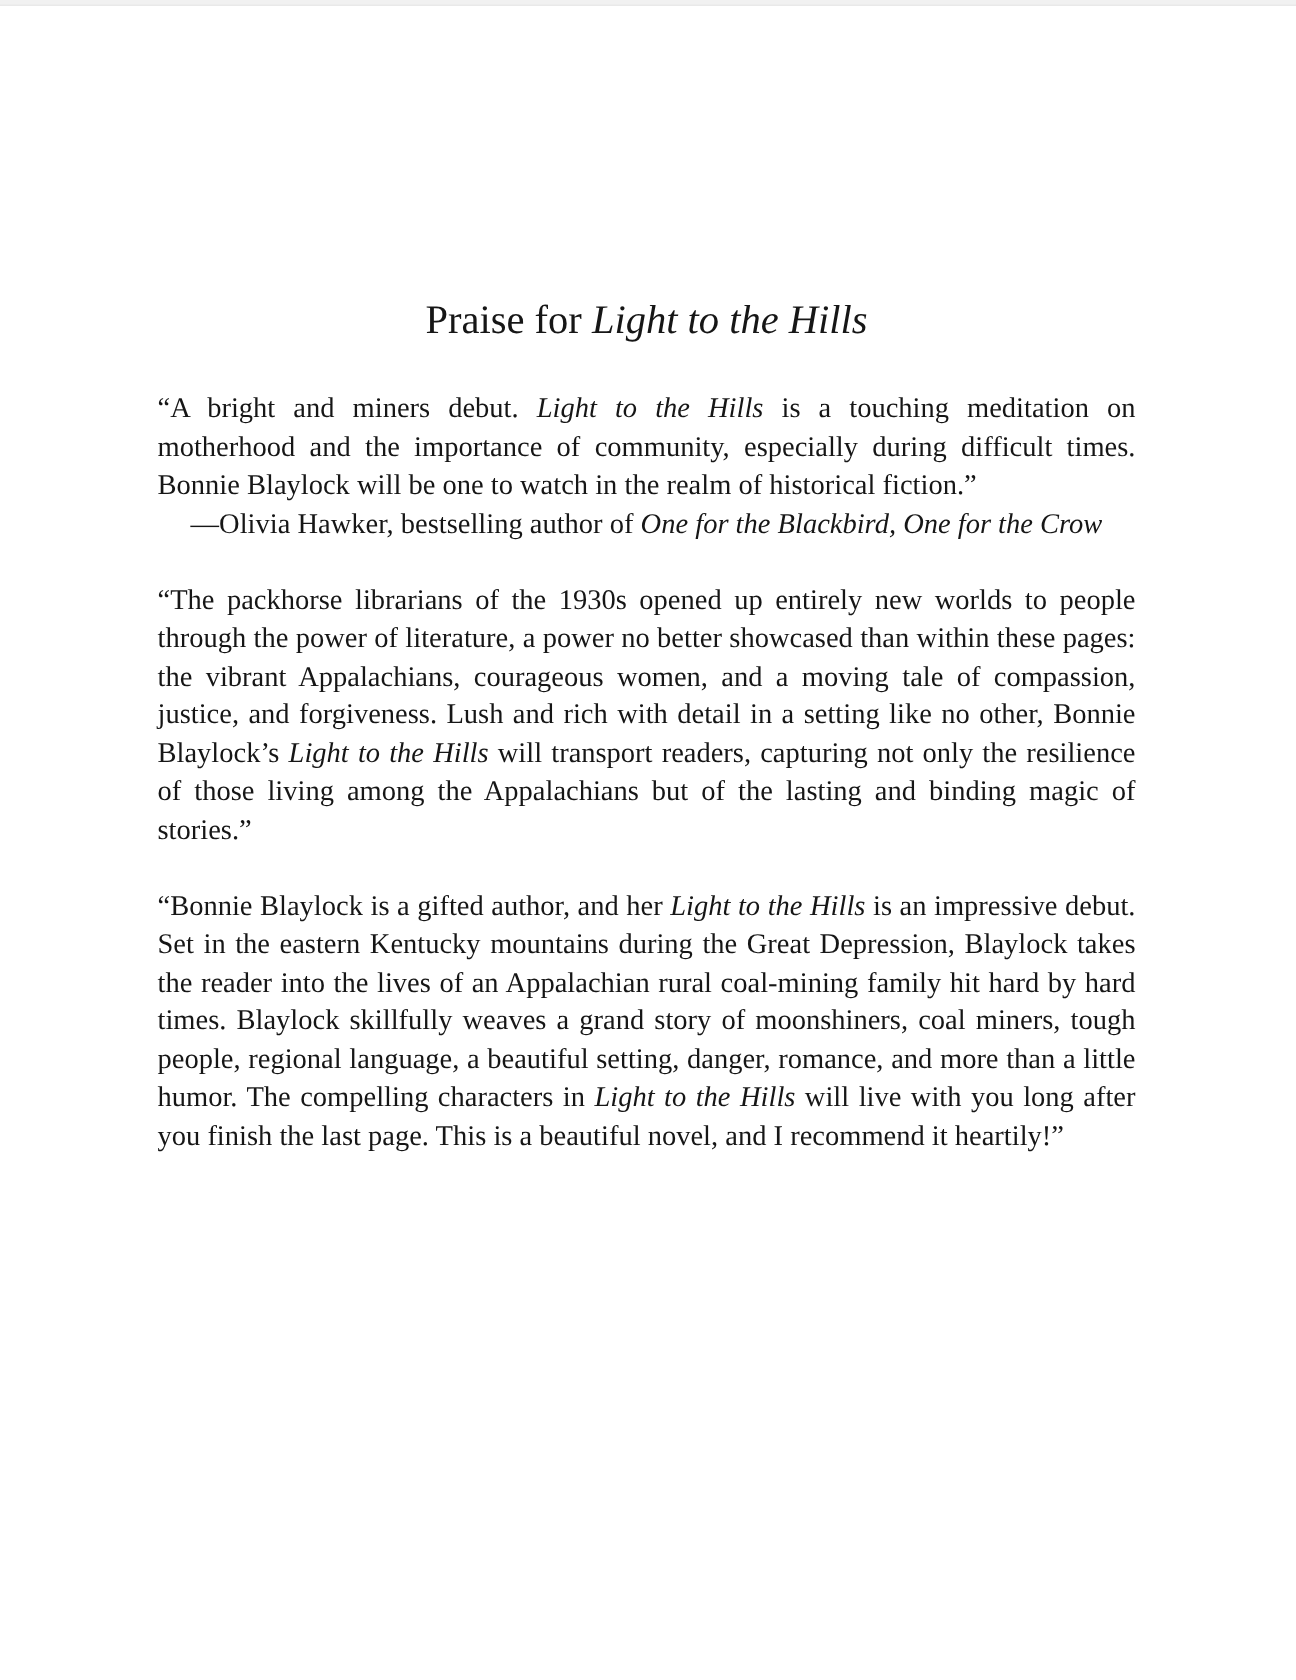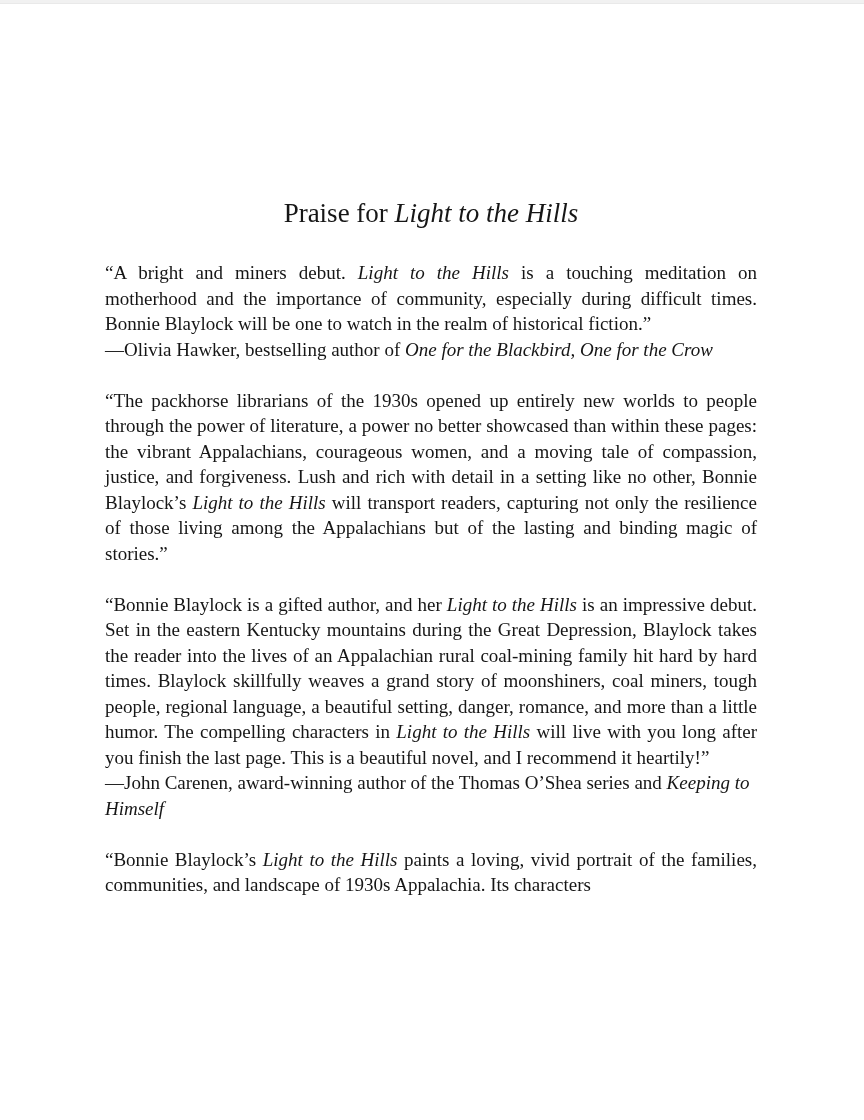--- a/index.html
+++ b/index.html
@@ -45,21 +45,21 @@
   .quote {
     margin: 0;
     font-size: 19px;
     line-height: 25.5px;
     text-align: justify;
   }
   .attribution {
     margin: 0;
     font-size: 19px;
     line-height: 25.5px;
-    text-align: left;
+    text-align: center;
   }
   .it {
     font-style: italic;
   }
 </style>
 </head>
 <body>
 
 <div class="page">
   <div class="top-edge"></div>
@@ -70,22 +70,17 @@
     <p class="quote"><span>“A bright and miners debut. </span><span class="it">Light to the Hills</span><span> is a touching meditation on motherhood and the importance of community, especially during difficult times. Bonnie Blaylock will be one to watch in the realm of historical fiction.”</span></p>
     <p class="attribution"><span>—Olivia Hawker, bestselling author of </span><span class="it">One for the Blackbird, One for the Crow</span></p>
   </section>
 
   <section class="praise-section">
     <p class="quote"><span>“The packhorse librarians of the 1930s opened up entirely new worlds to people through the power of literature, a power no better showcased than within these pages: the vibrant Appalachians, courageous women, and a moving tale of compassion, justice, and forgiveness. Lush and rich with detail in a setting like no other, Bonnie Blaylock’s </span><span class="it">Light to the Hills</span><span> will transport readers, capturing not only the resilience of those living among the Appalachians but of the lasting and binding magic of stories.”</span></p>
   </section>
 
   <section class="praise-section">
     <p class="quote"><span>“Bonnie Blaylock is a gifted author, and her </span><span class="it">Light to the Hills</span><span> is an impressive debut. Set in the eastern Kentucky mountains during the Great Depression, Blaylock takes the reader into the lives of an Appalachian rural coal-mining family hit hard by hard times. Blaylock skillfully weaves a grand story of moonshiners, coal miners, tough people, regional language, a beautiful setting, danger, romance, and more than a little humor. The compelling characters in </span><span class="it">Light to the Hills</span><span> will live with you long after you finish the last page. This is a beautiful novel, and I recommend it heartily!”</span></p>
-    <p class="attribution"><span>—John Carenen, award-winning author of the Thomas O’Shea series and </span><span class="it">Keeping to Himself</span></p>
   </section>
 
-  <section class="praise-section">
-    <p class="quote"><span>“Bonnie Blaylock’s </span><span class="it">Light to the Hills</span><span> paints a loving, vivid portrait of the families, communities, and landscape of 1930s Appalachia. Its characters</span></p>
-
-  </section>
 </div>
   </main>
 </div>
 
 </body></html>

